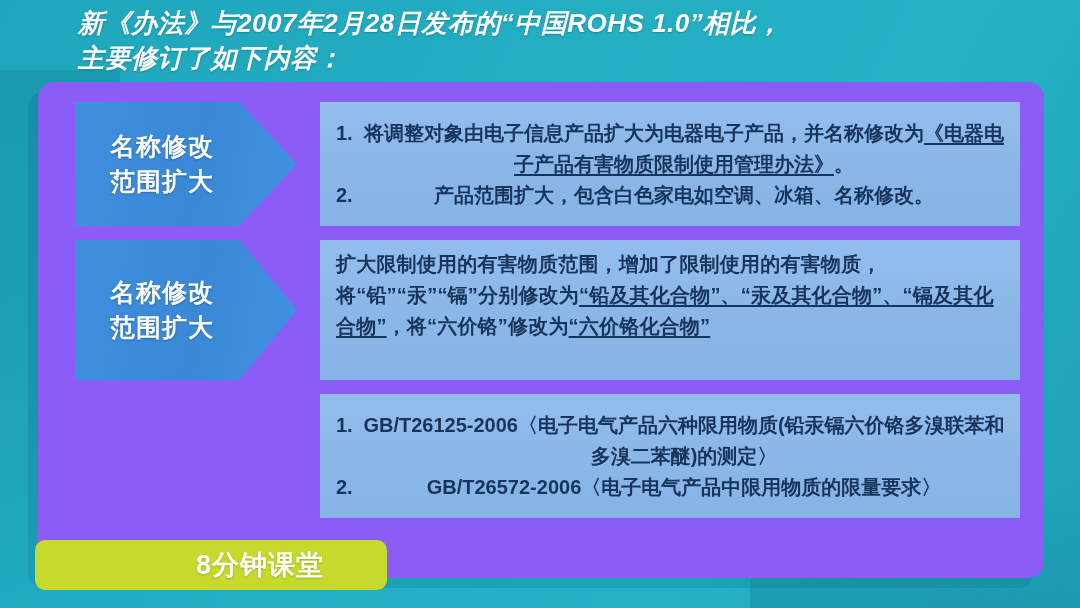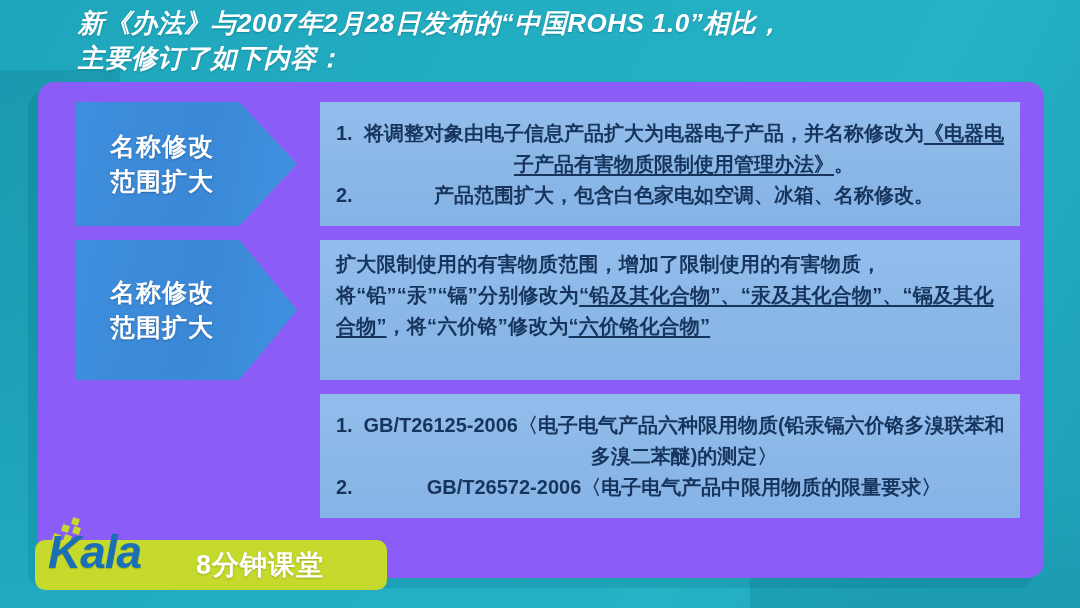--- a/index.html
+++ b/index.html
@@ -252,27 +252,16 @@
           </div>
         </div>
       </div>
 
     </div>
 
   </div>
 
   <div class="banner"></div>
 
-  <div class="logo-mark">
-    <div class="logo-dots">
-      <i style="left:22px; top:0px;"></i>
-      <i style="left:12px; top:7px;"></i>
-      <i style="left:23px; top:9px;"></i>
-      <i style="left:3px;  top:16px;"></i>
-      <i style="left:14px; top:17px;"></i>
-      <i style="left:2px;  top:26px;"></i>
-    </div>
-    <div class="logo-kala">Kala</div>
-  </div>
 
   <div class="logo-tagline">8分钟课堂</div>
 
 </div>
 
 </body></html>

